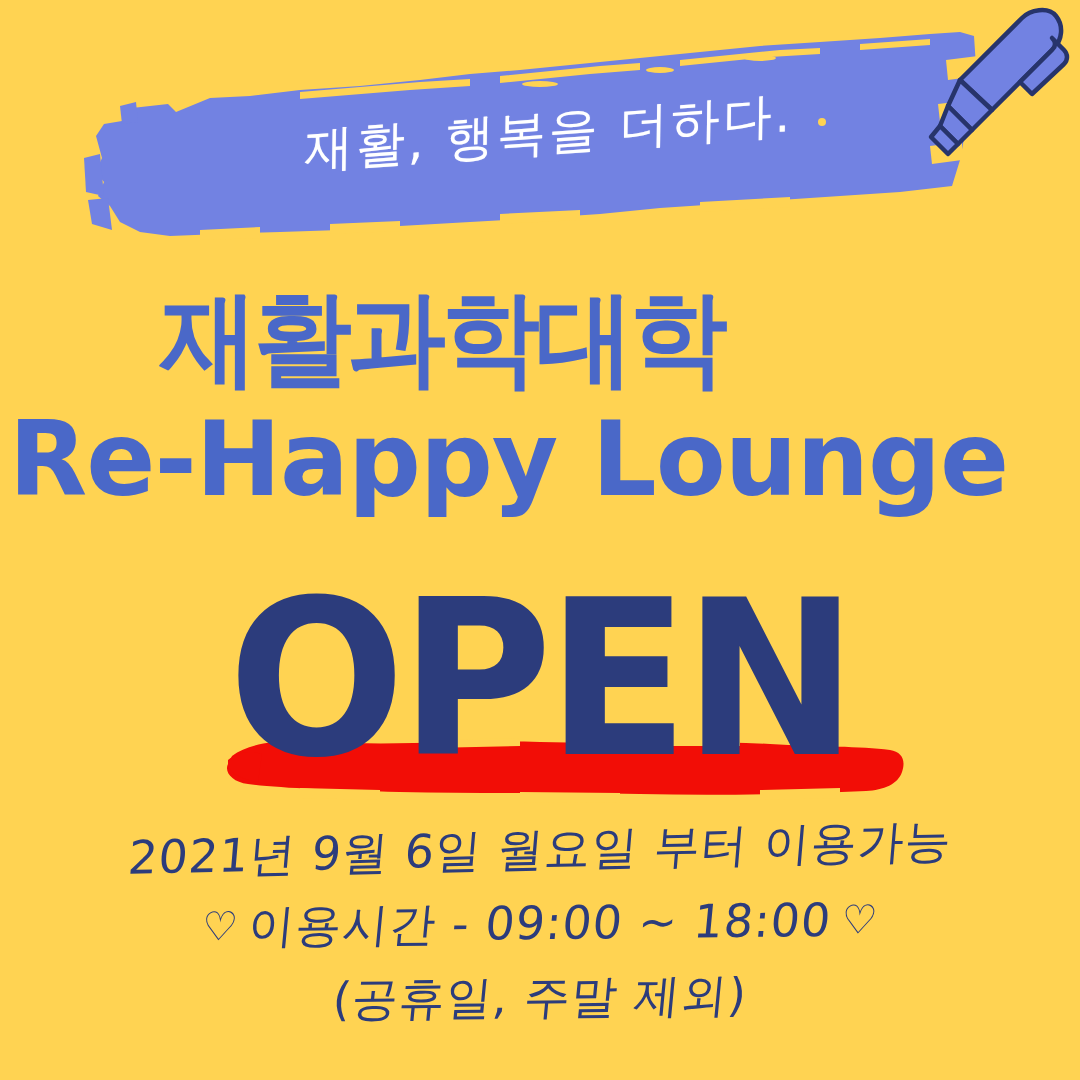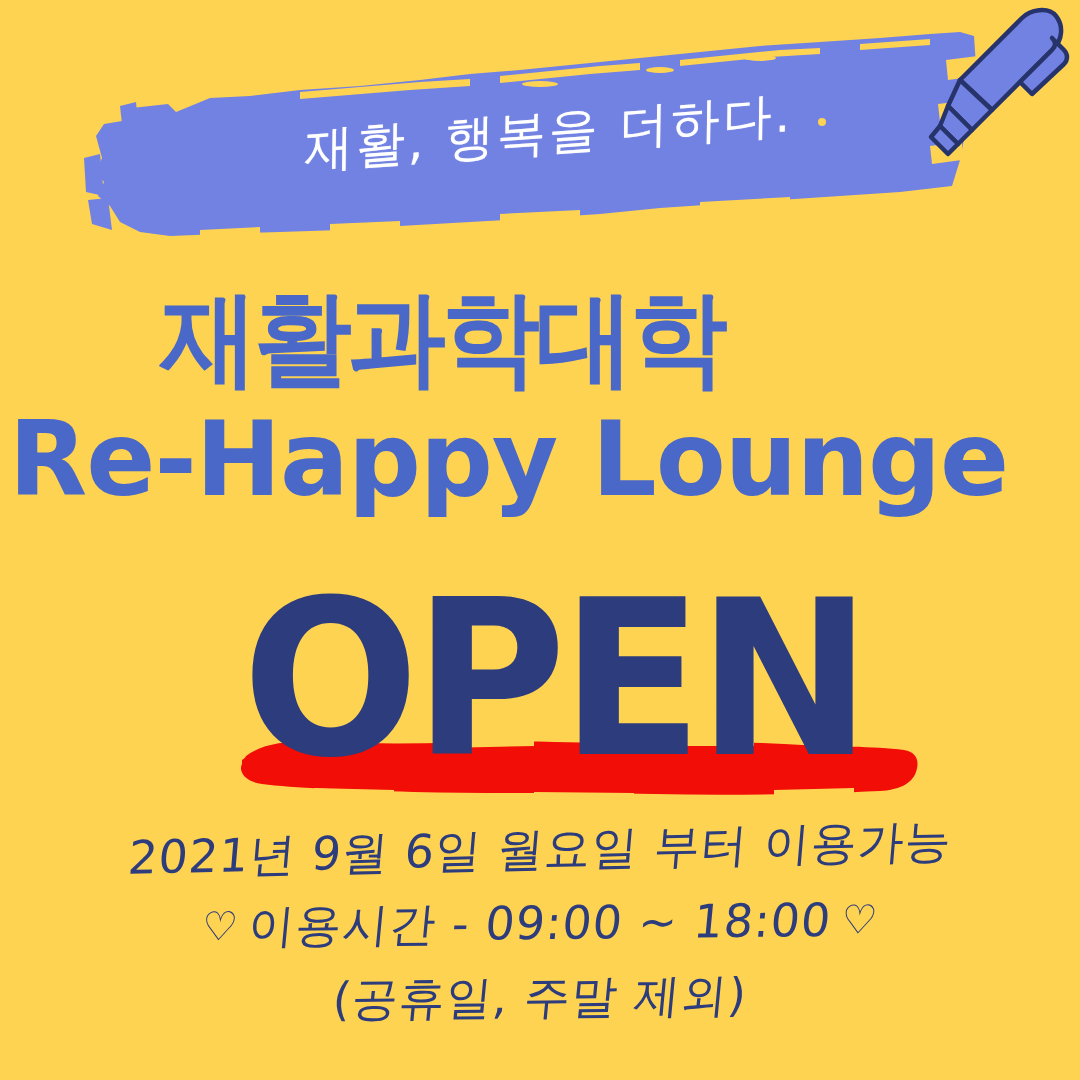--- a/index.html
+++ b/index.html
@@ -77,21 +77,21 @@
     font-weight: 700;
     line-height: 1.0;
     letter-spacing: -1px;
     white-space: nowrap;
     transform: scaleX(0.98);
   }
 
   
   #open-block {
     position: absolute;
-    left: 14px;
+    left: 0;
     top: 560px;
     width: 1004px;
     height: 250px;
   }
   #red-underline {
     position: absolute;
     left: 0;
     top: 0;
     z-index: 1;
   }

